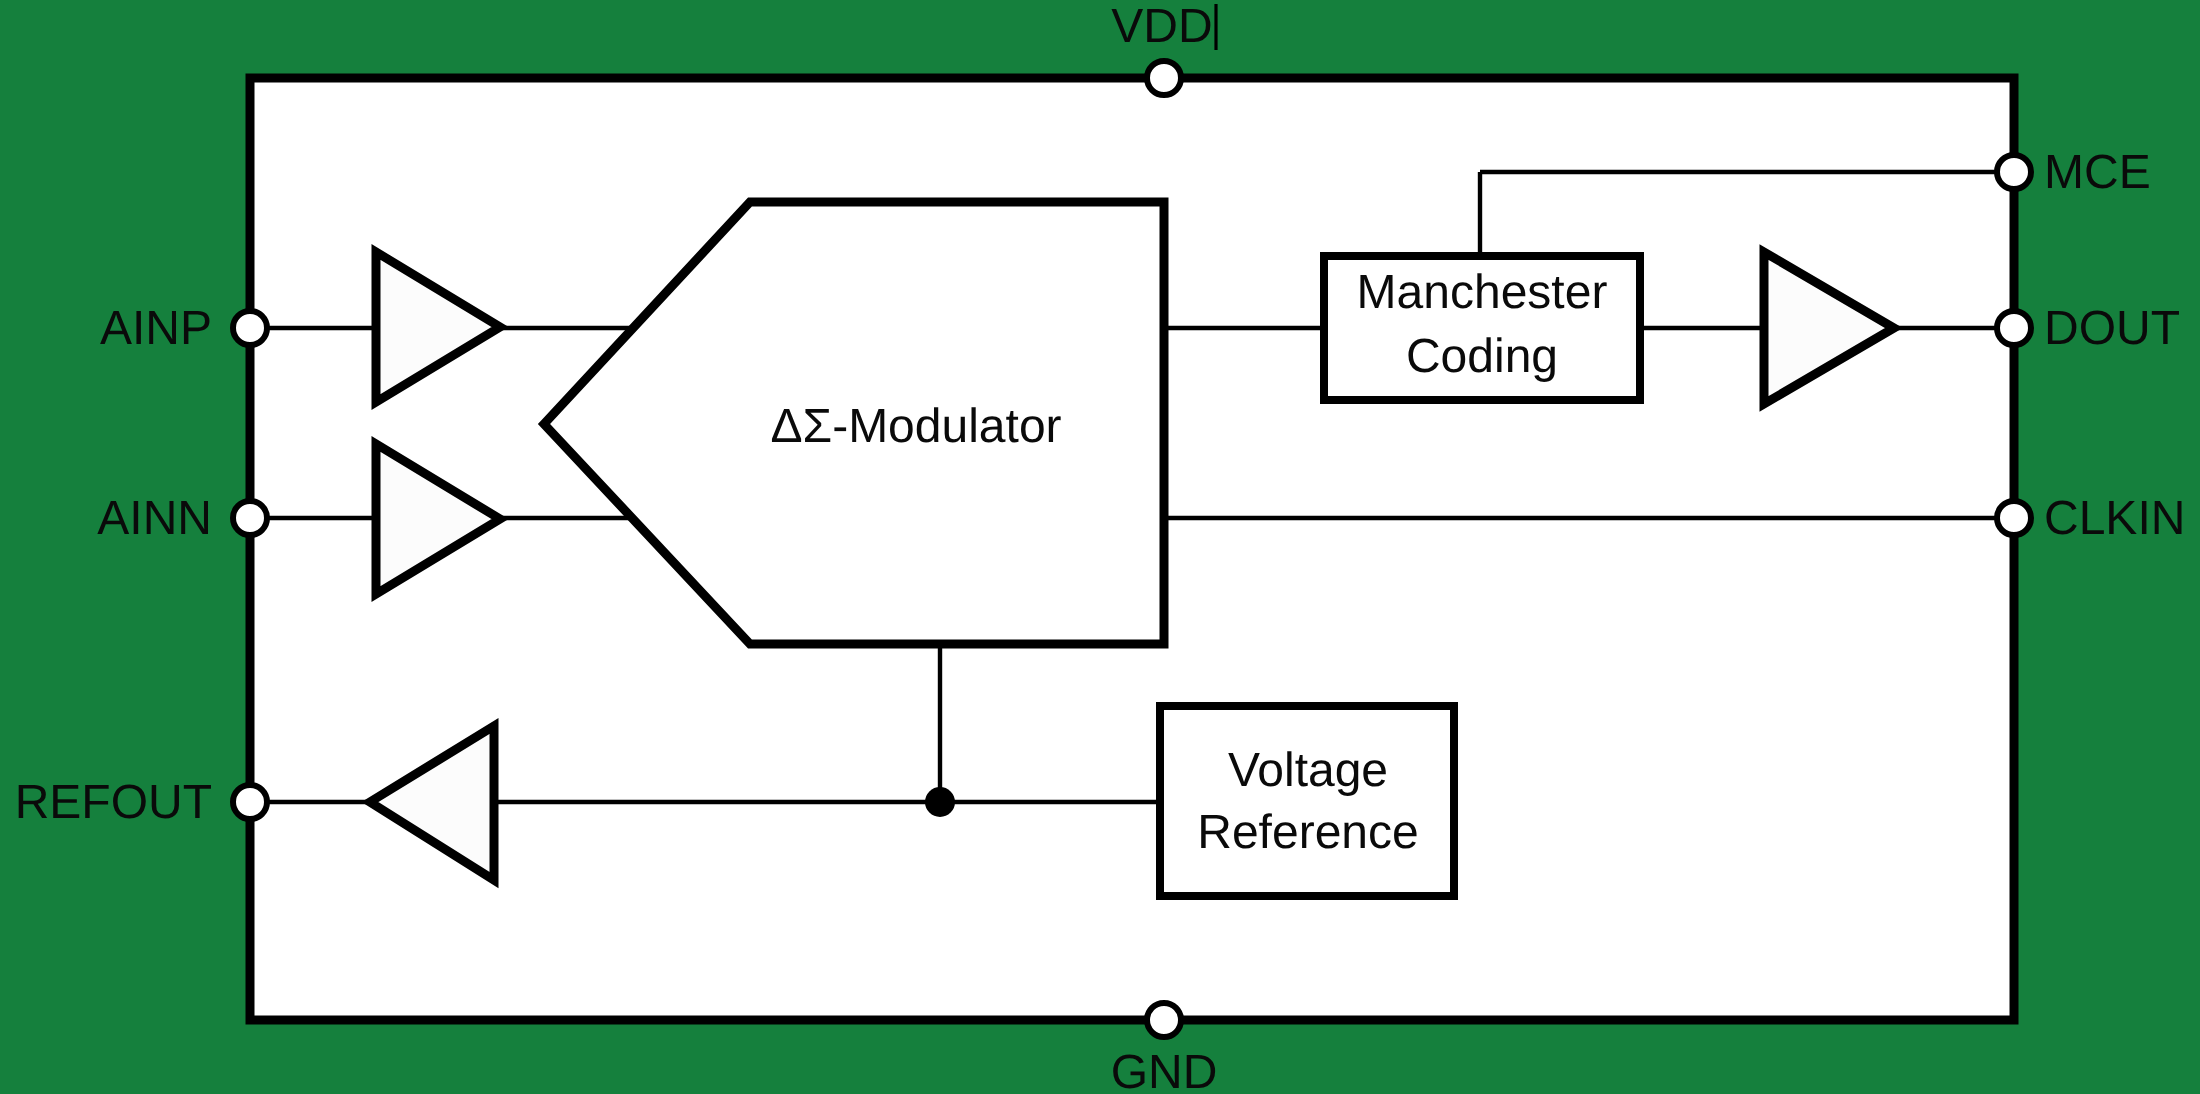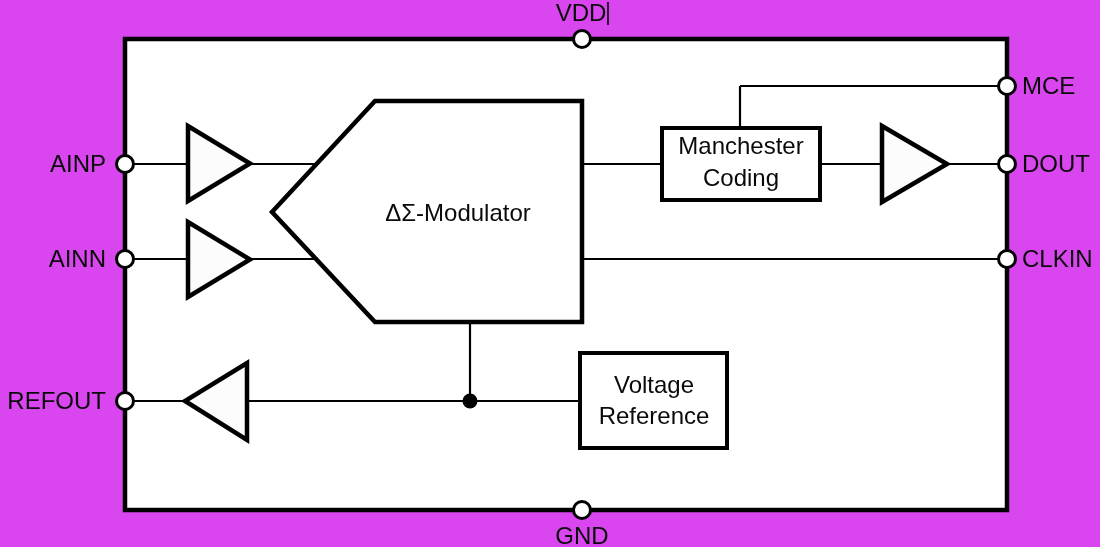--- a/index.html
+++ b/index.html
@@ -4,21 +4,21 @@
 <style>
   html, body {
     margin: 0;
     padding: 0;
     background: #ffffff;
   }
   .stage {
     position: relative;
     width: 1100px;
     height: 547px;
-    background: #d946ef;
+    background: #15803d;
     font-family: "Liberation Sans", sans-serif;
     overflow: hidden;
   }
   svg { display: block; }
   .shape {
     fill: #ffffff;
     stroke: #000000;
     stroke-width: 4.5px;
     stroke-linejoin: miter;
   }

